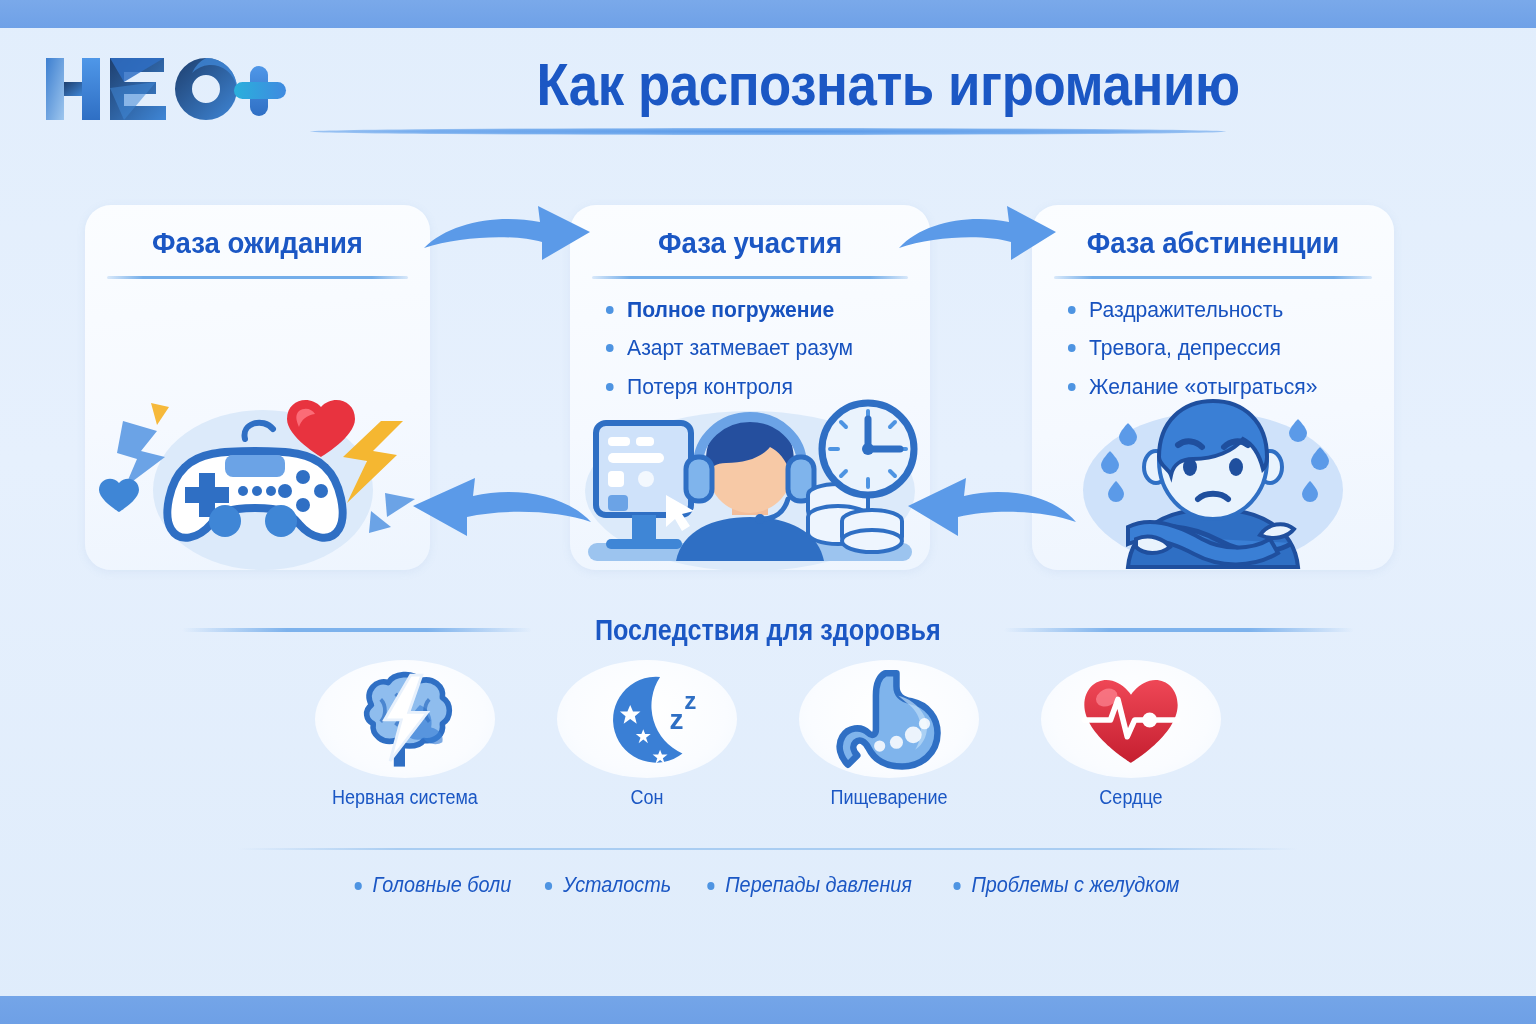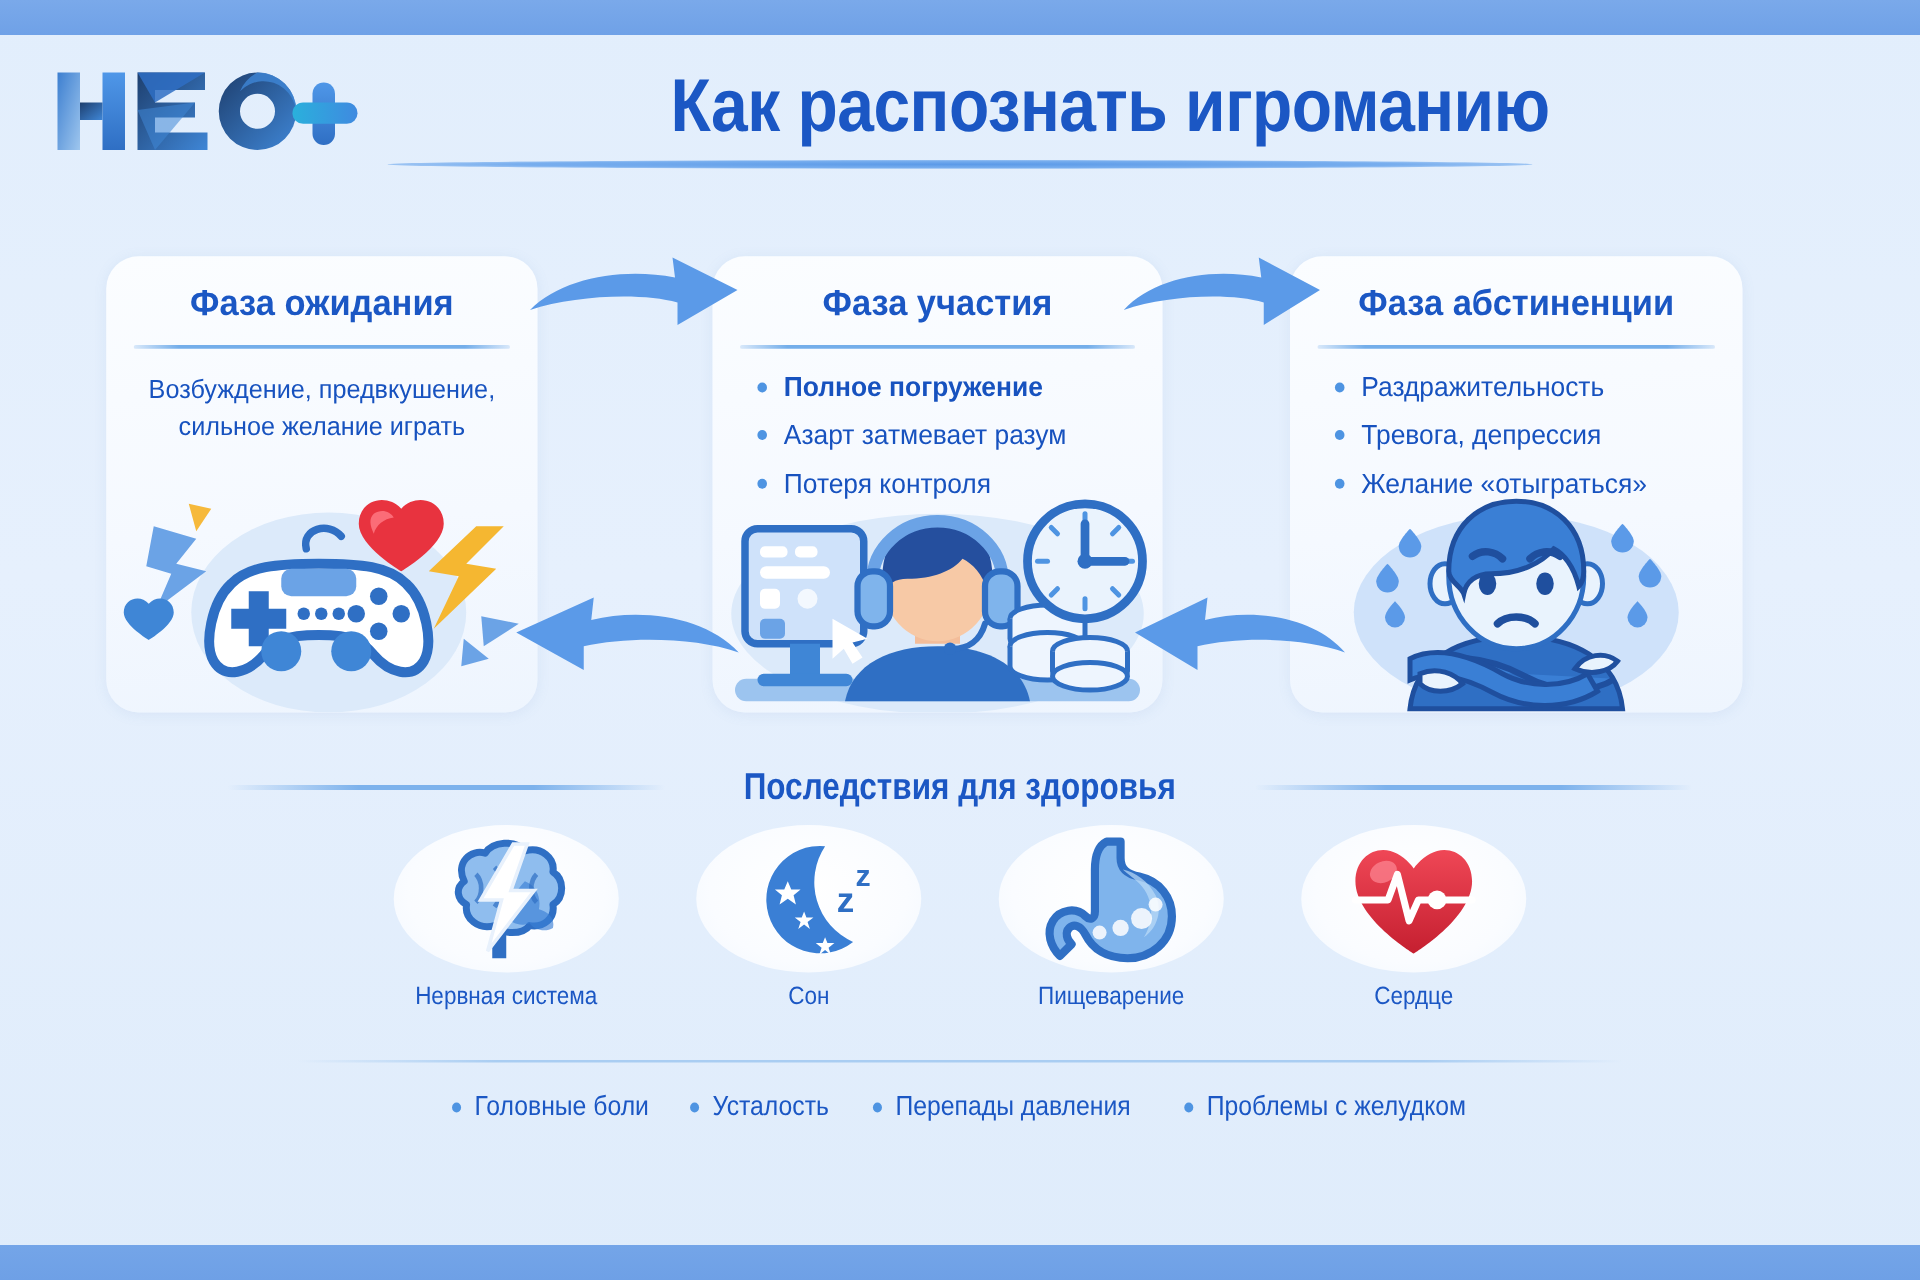--- a/index.html
+++ b/index.html
@@ -94,21 +94,21 @@
     width:180px;height:118px;margin:0 auto;
     background:radial-gradient(ellipse at 50% 45%,#ffffff 0%,#fafcff 62%,#f1f7fe 100%);
     border-radius:50%;
     display:flex;align-items:center;justify-content:center;
   }
   .icon-caption{margin-top:8px;font-size:20px;color:#1b57c4;transform:scaleX(0.9);}
 
   .sym-rule{position:absolute;left:238px;right:238px;top:848px;height:2px;
     background:linear-gradient(90deg,rgba(150,195,240,0),#a9cdf2 15%,#a9cdf2 85%,rgba(150,195,240,0));}
   .sym-row{position:absolute;top:862px;left:0;right:0;height:46px;
-    display:flex;align-items:center;justify-content:center;gap:16px;}
+    display:flex;align-items:center;justify-content:center;gap:16px;font-style:italic;}
   .sym{position:relative;padding-left:22px;font-size:22px;color:#1b57c4;white-space:nowrap;transform:scaleX(0.9);}
   .sym::before{content:"";position:absolute;left:2px;top:10px;width:8px;height:8px;border-radius:50%;background:#4e94e2;}
 </style>
 </head>
 <body>
 
 <div class="page">
 
   <div class="edge-band top"></div>
   <div class="edge-band bottom"></div>
@@ -152,23 +152,20 @@
     </div>
     <div class="title">Как распознать игроманию</div>
   </div>
   <div class="header-rule"></div>
 
   <div class="cards">
 
     <div class="card c1">
       <div class="card-title">Фаза ожидания</div>
       <div class="card-rule"></div>
-      <div class="card-body">
-        <div class="lead">Возбуждение, предвкушение, сильное желание играть</div>
-      </div>
       <div class="art">
         <svg viewBox="0 0 345 175" width="345" height="175">
           <ellipse cx="178" cy="95" rx="110" ry="80" fill="#dceafa"></ellipse>
 
           <polygon points="38,26 72,36 56,56 80,62 40,92 52,64 32,58" fill="#6ba3e6"></polygon>
 
           <polygon points="66,8 84,12 72,30" fill="#f6b93b"></polygon>
 
           <path d="M34 88c-7-8-20-4-20 7 0 10 20 22 20 22s20-12 20-22c0-11-13-15-20-7z" fill="#3f86d6"></path>
 

